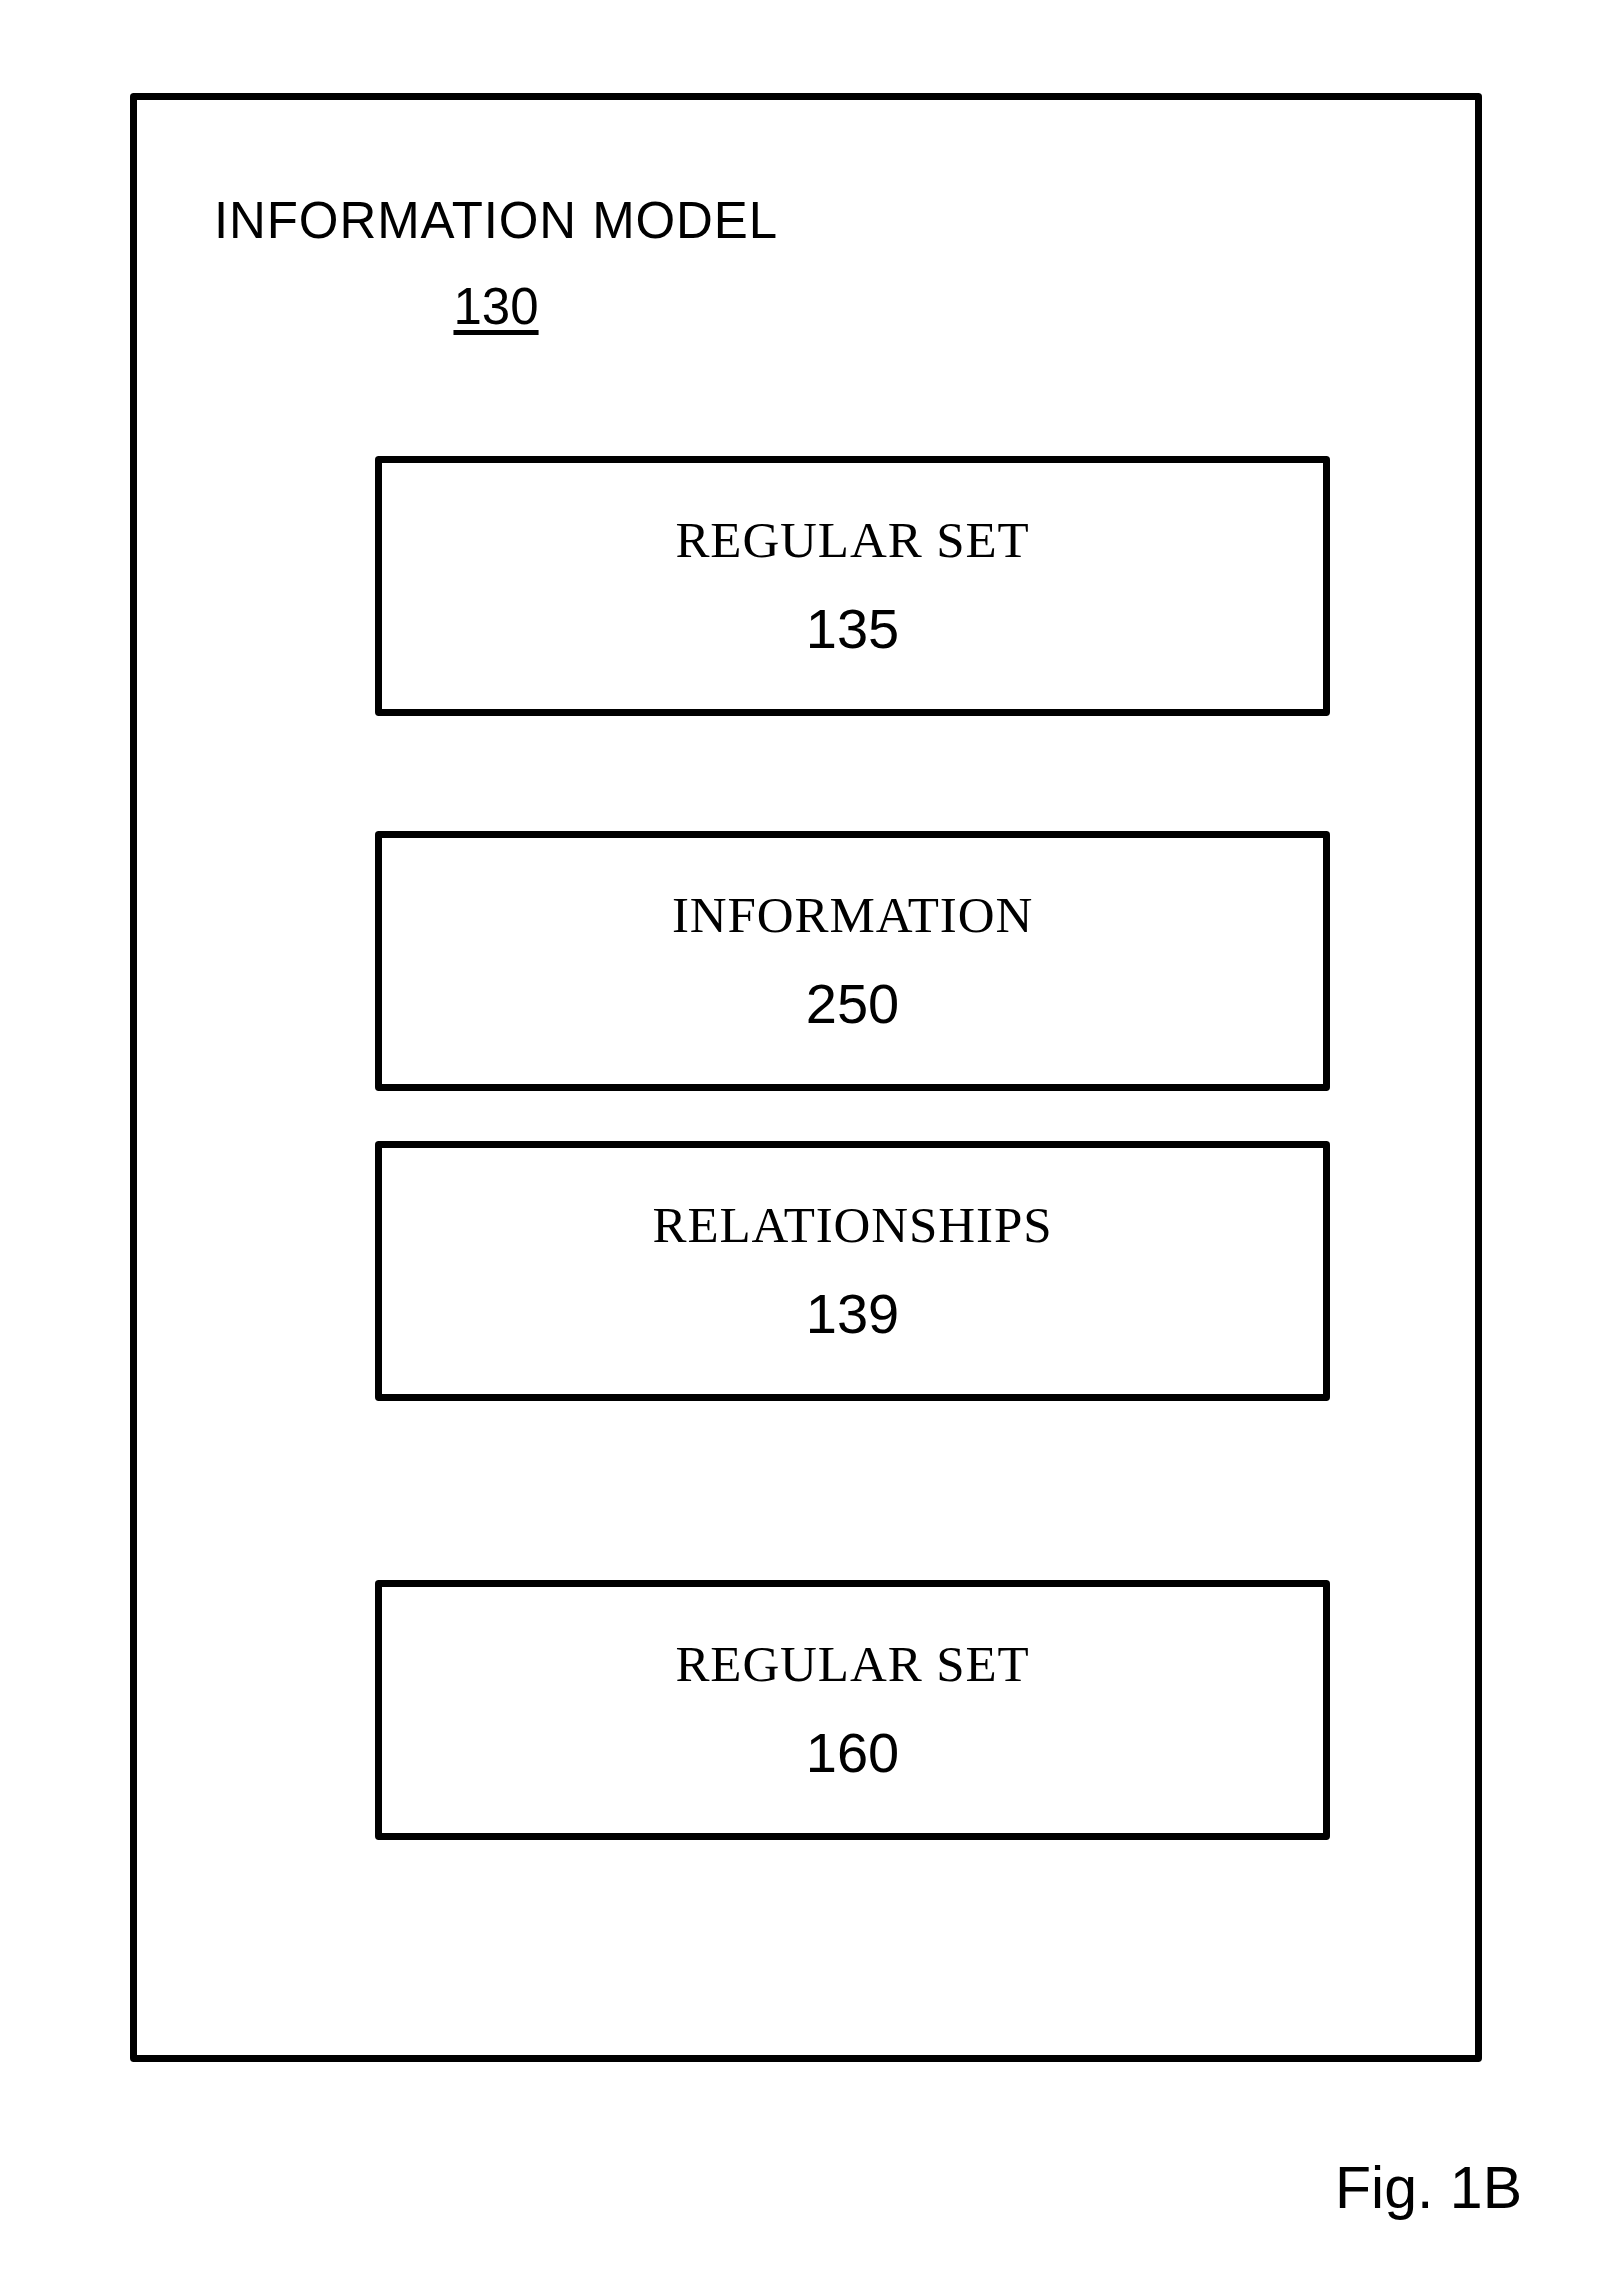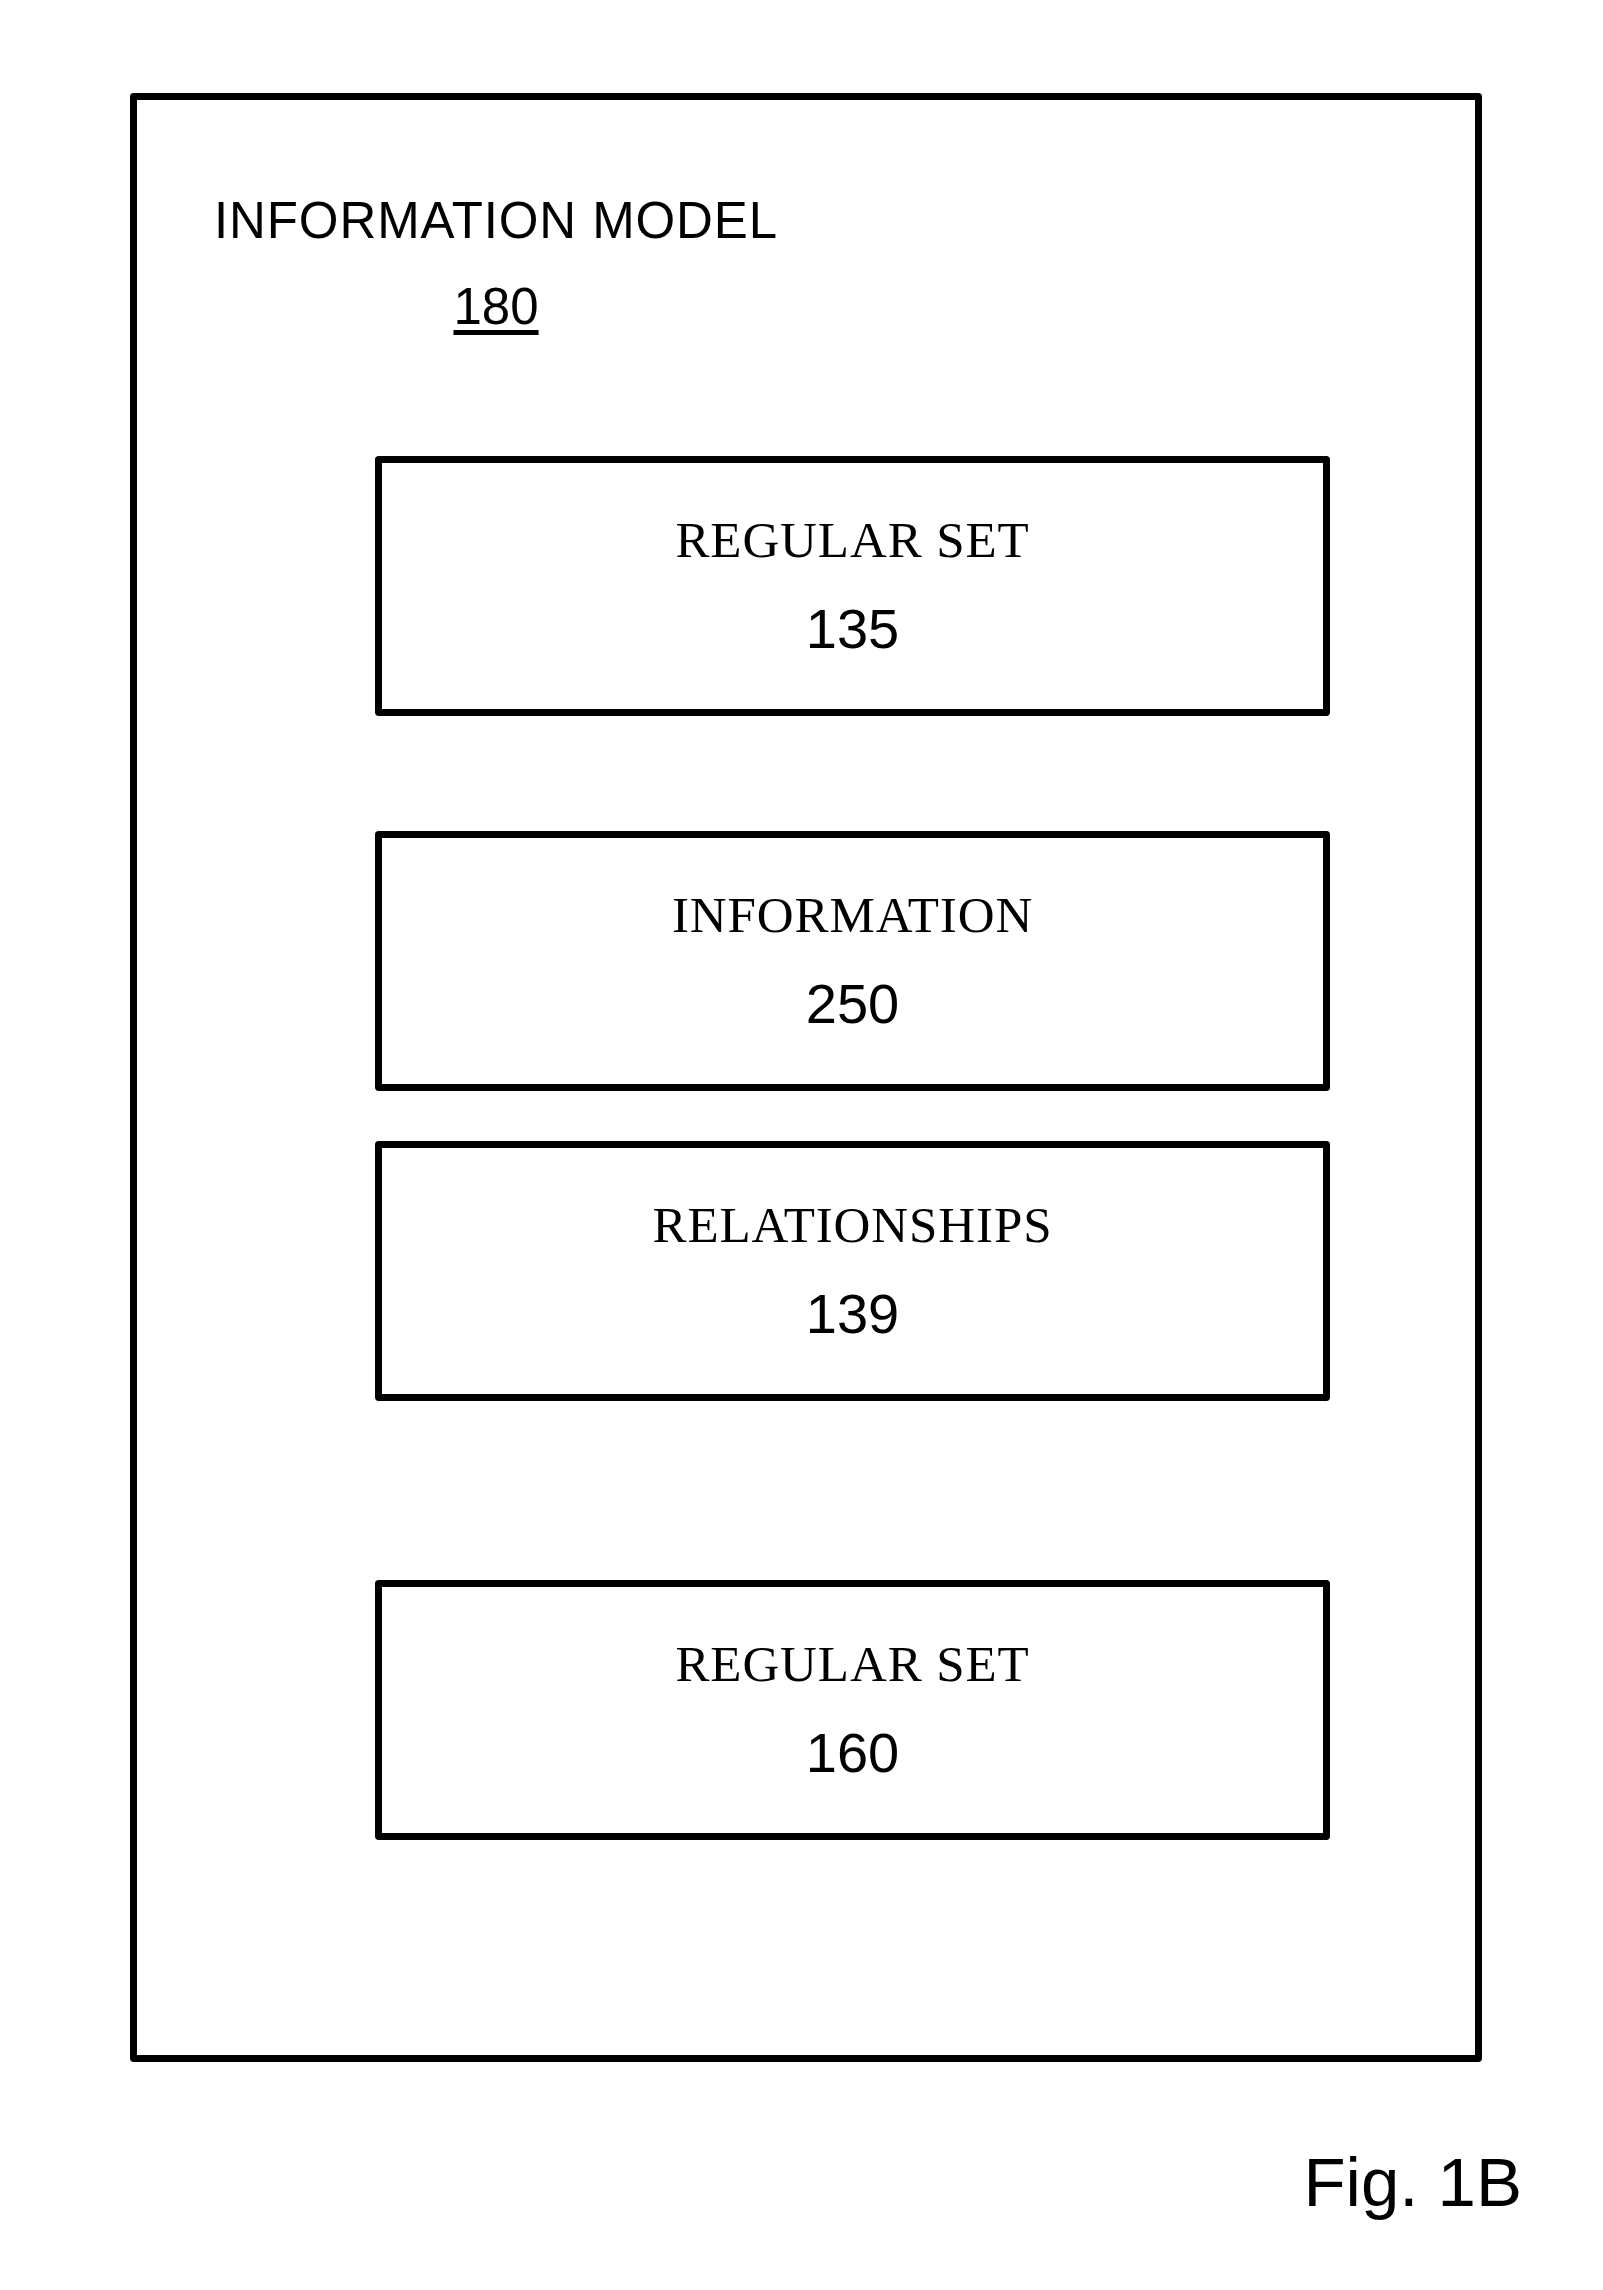--- a/index.html
+++ b/index.html
@@ -74,31 +74,31 @@
     .box-ref {
       font-size: 56px;
       text-underline-offset: 5.5px;
       margin-top: 4.6px;
     }
     
     .figure-caption {
       position: absolute;
       right: 82px;
       bottom: 69px;
-      font-size: 69px;
+      font-size: 59px;
       font-weight: normal;
     }
   </style>
 </head>
 <body>
 
 <div class="outer-box">
   <div class="title-section">
     <div class="title-text">INFORMATION MODEL</div>
-    <div class="title-ref">180</div>
+    <div class="title-ref">130</div>
   </div>
 
   <div class="inner-box box-1">
     <div class="box-label">REGULAR SET</div>
     <div class="box-ref">135</div>
   </div>
 
   <div class="inner-box box-2">
     <div class="box-label">INFORMATION</div>
     <div class="box-ref">250</div>

